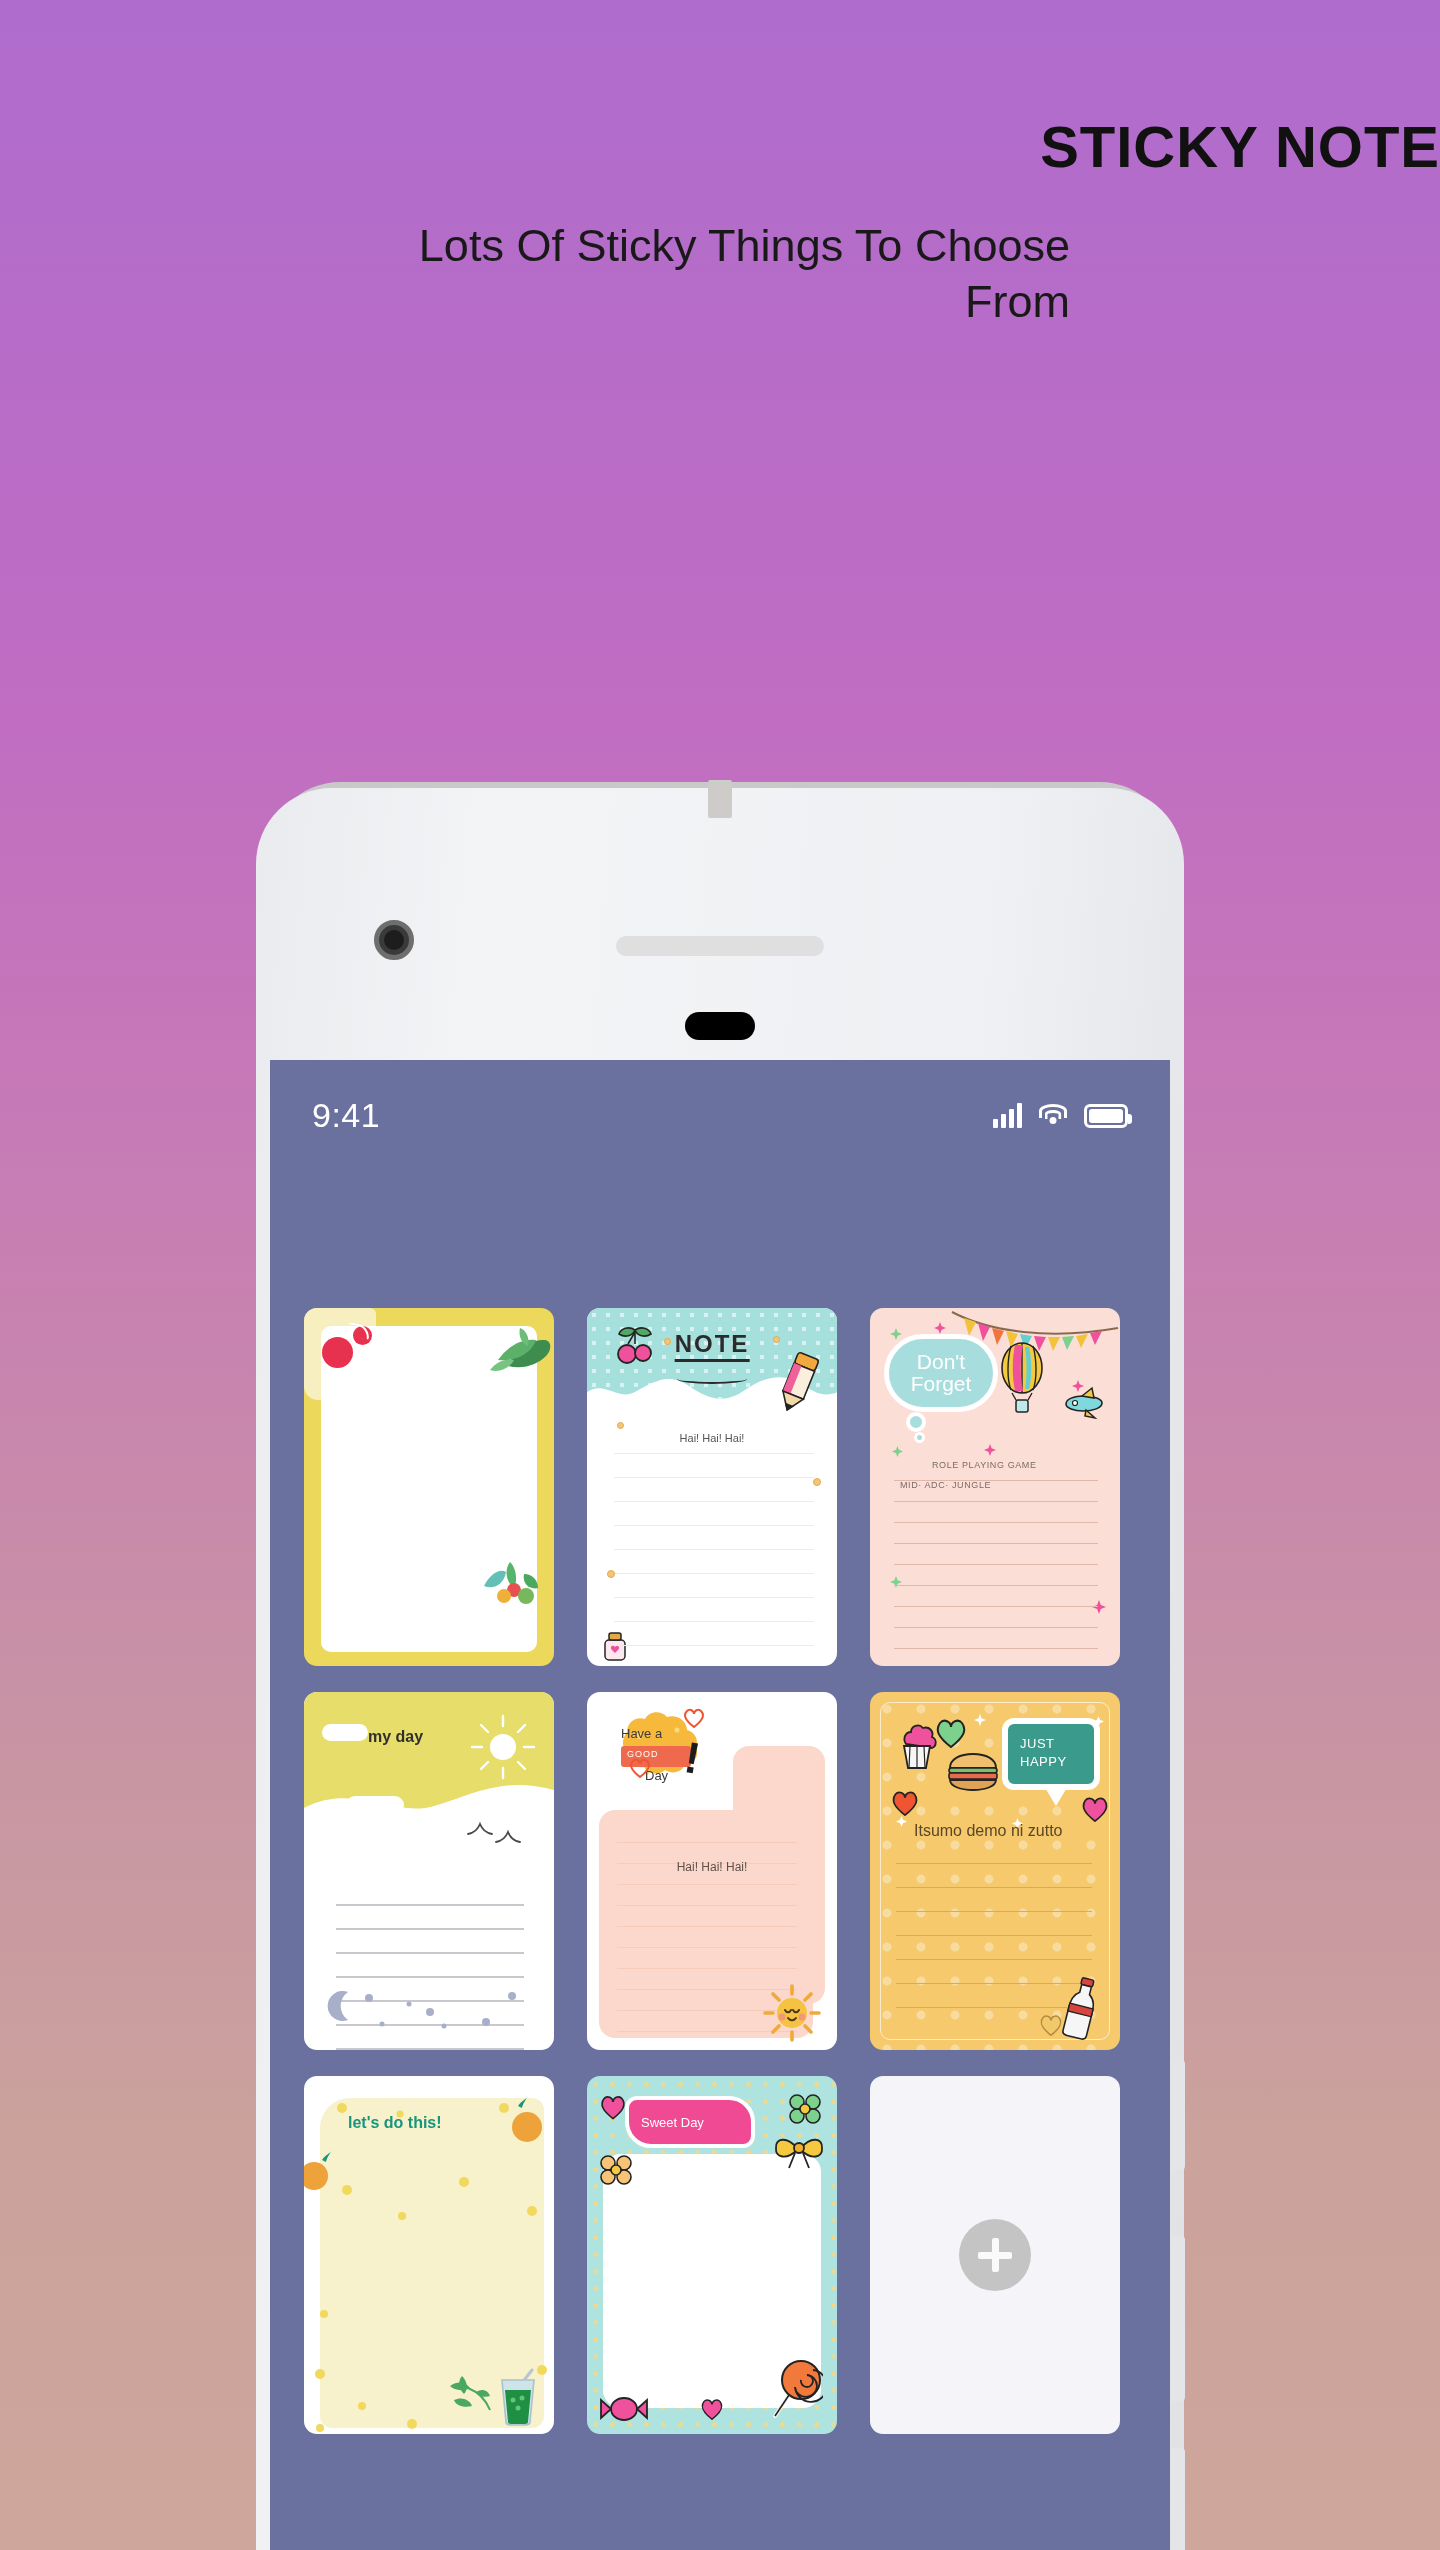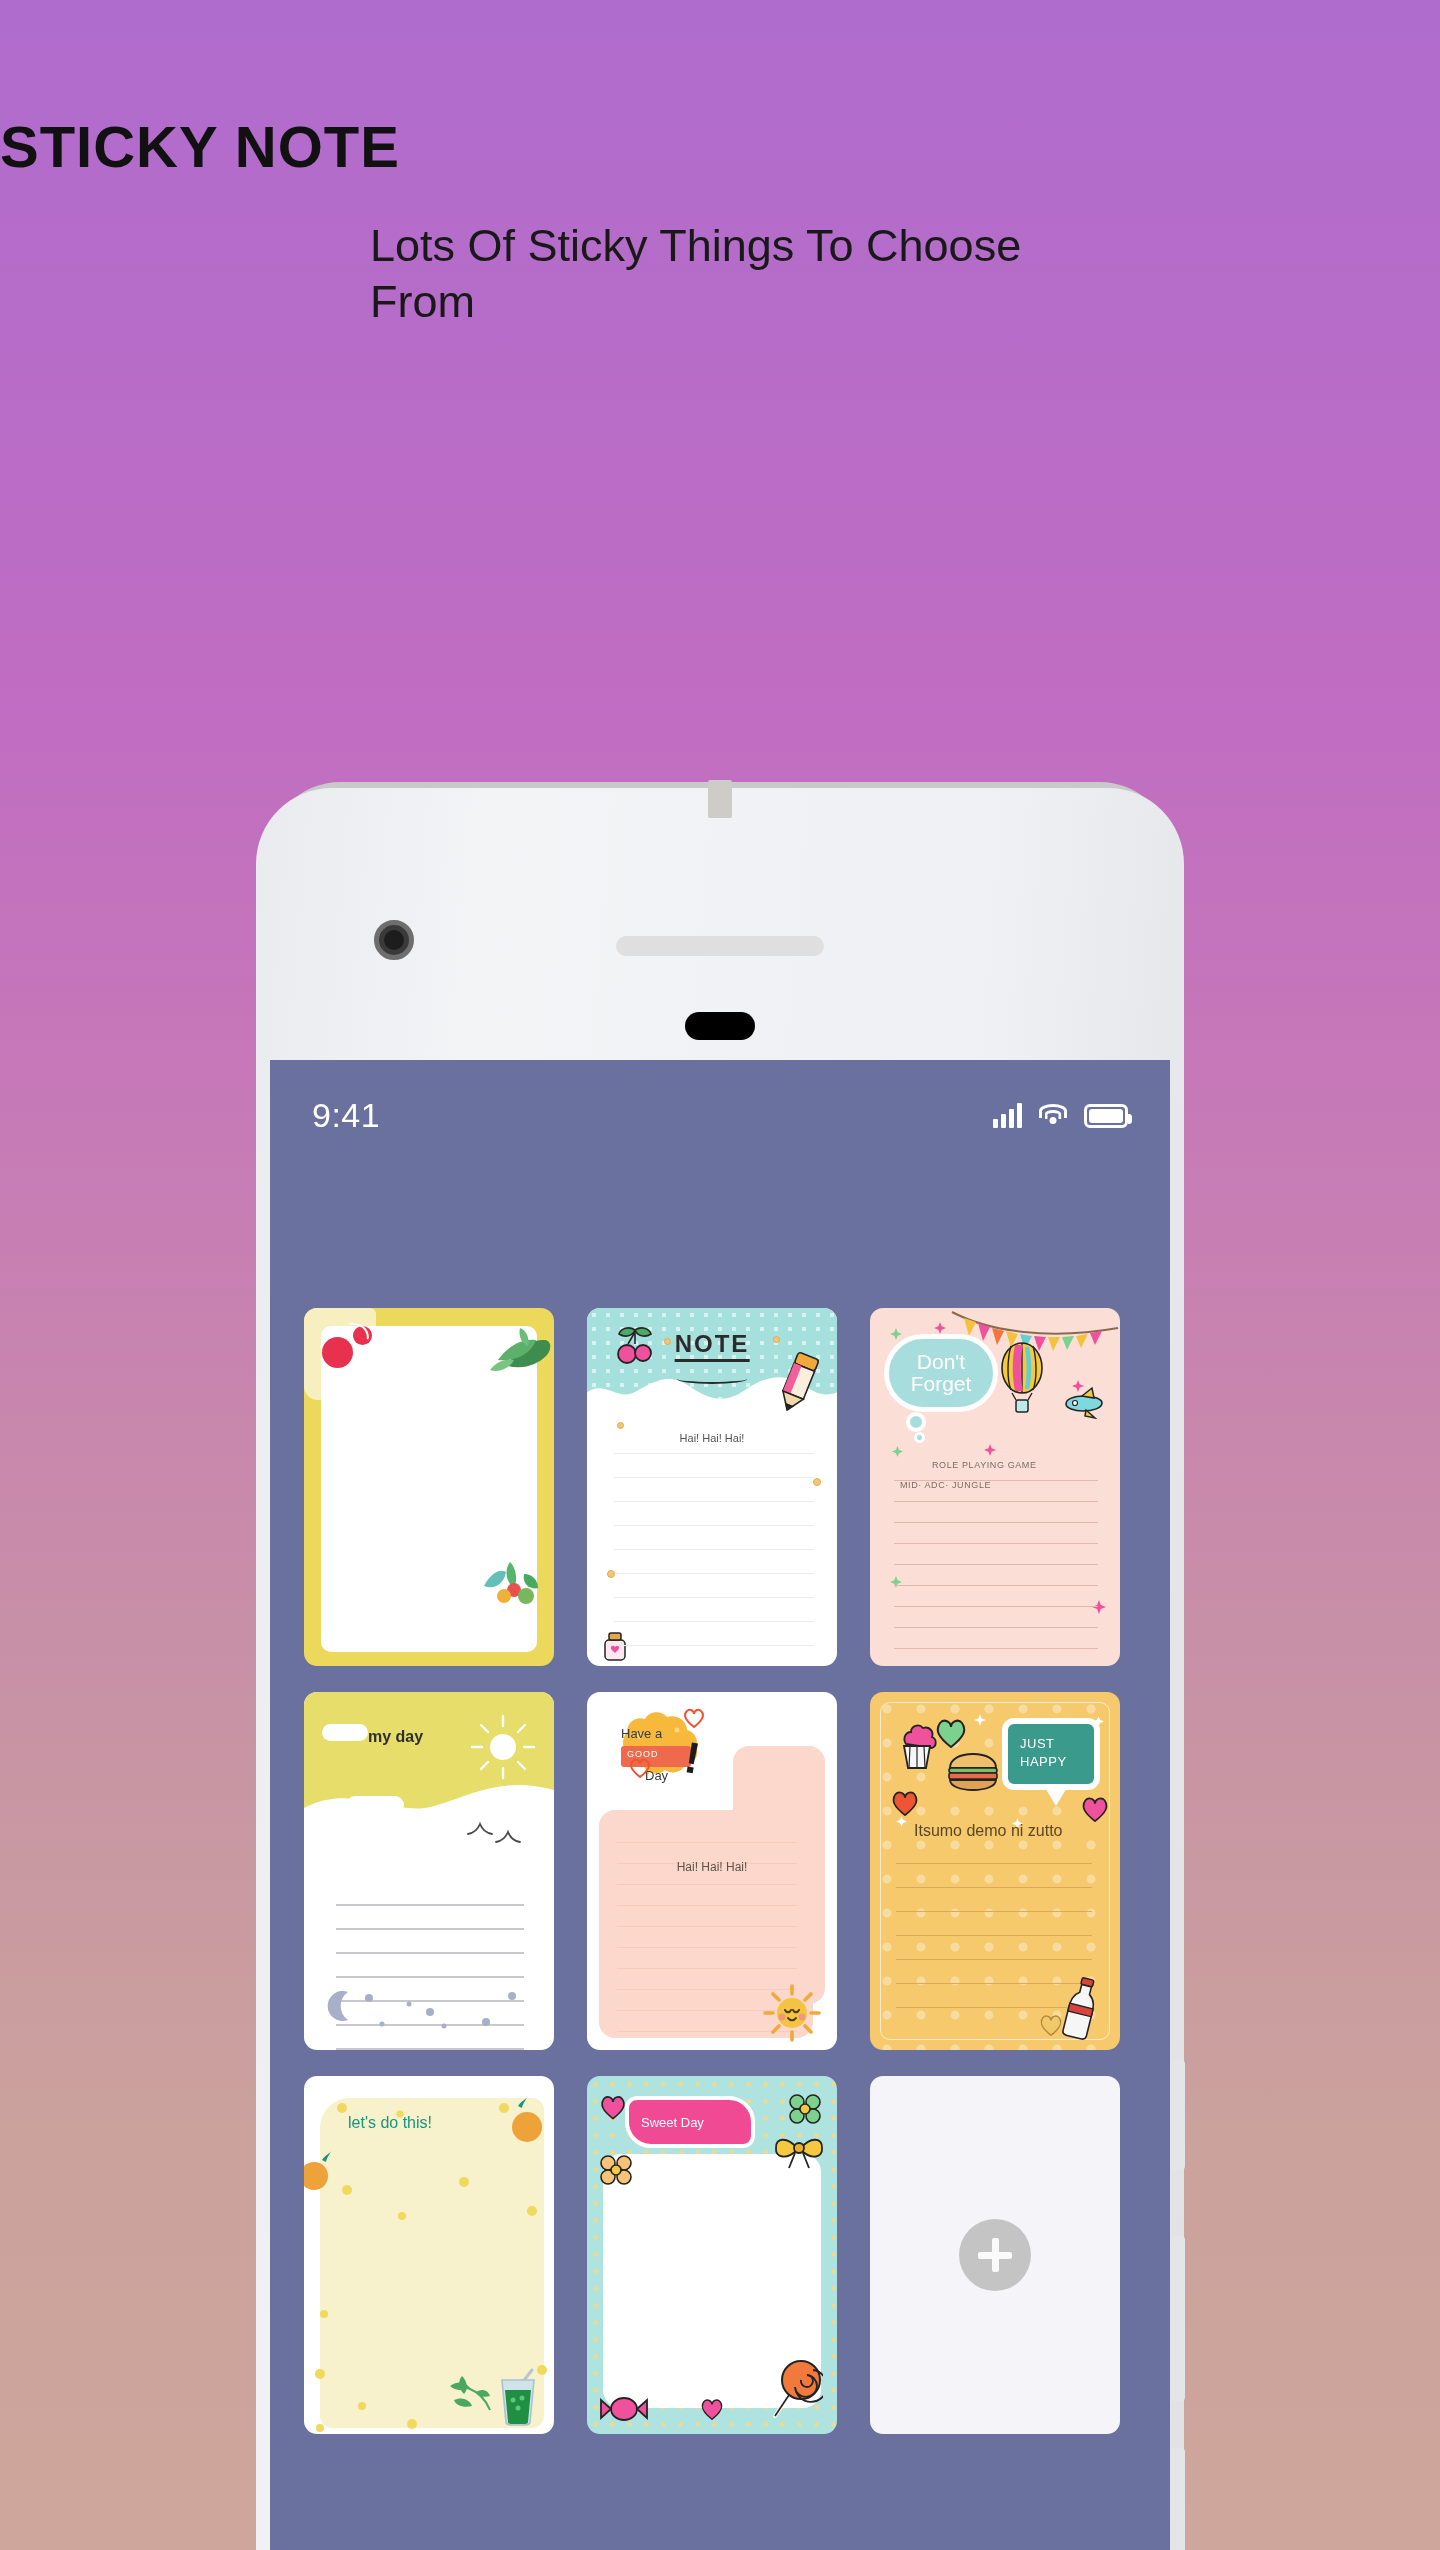--- a/index.html
+++ b/index.html
@@ -12,21 +12,21 @@
         #c06dc2 28%,
         #c678b8 42%,
         #c887ad 56%,
         #c896a3 70%,
         #cba29c 84%,
         #cfa69b 100%);
     position:relative;
   }
 
   
-  .hero { position:absolute; top:0; left:0; width:1440px; text-align:left; }
+  .hero { position:absolute; top:0; left:0; width:1440px; text-align:right; }
   .hero-title {
     font-size:58px; font-weight:bold; letter-spacing:1px;
     color:#111; margin-top:118px; line-height:1;
   }
   .hero-sub {
     font-size:45px; font-weight:400; color:#191919;
     margin-top:42px; line-height:1.25;
     width:700px; margin-left:auto; margin-right:auto;
   }
 
@@ -207,21 +207,21 @@
   .n6 .burger { position:absolute; left:76px; top:60px; width:54px; height:40px; }
   .n6 .ital { position:absolute; left:44px; top:130px; font-size:16px; color:#5a4727; }
   .n6 .lines { position:absolute; left:26px; top:148px; width:196px; }
   .n6 .lines div { height:24px; border-bottom:1px solid #dca95a; }
   .n6 .bottle { position:absolute; right:22px; bottom:10px; width:34px; height:64px; transform:rotate(14deg); }
 
   
   .n7 { background:#fff; }
   .n7 .body { position:absolute; left:16px; top:22px; right:10px; bottom:6px;
               background:#f7f1cc; border-radius:30px 12px 12px 12px; }
-  .n7 .ttl { position:absolute; left:44px; top:38px; font-size:16px; font-weight:normal; color:#17967e; }
+  .n7 .ttl { position:absolute; left:44px; top:38px; font-size:16px; font-weight:bold; color:#17967e; }
   .n7 .orange { position:absolute; border-radius:50%; background:#eda33a; }
   .n7 .o1 { left:-4px; top:86px; width:28px; height:28px; }
   .n7 .o2 { right:12px; top:36px; width:30px; height:30px; }
   .n7 .juice { position:absolute; right:14px; bottom:8px; width:44px; height:58px; }
   .n7 .herb { position:absolute; right:56px; bottom:22px; width:52px; height:40px; }
   .n7 .confetti { position:absolute; inset:0; }
 
   
   .n8 { background:#aee3e0;
         background-image:radial-gradient(#f2d98a 2px, transparent 2.4px);

